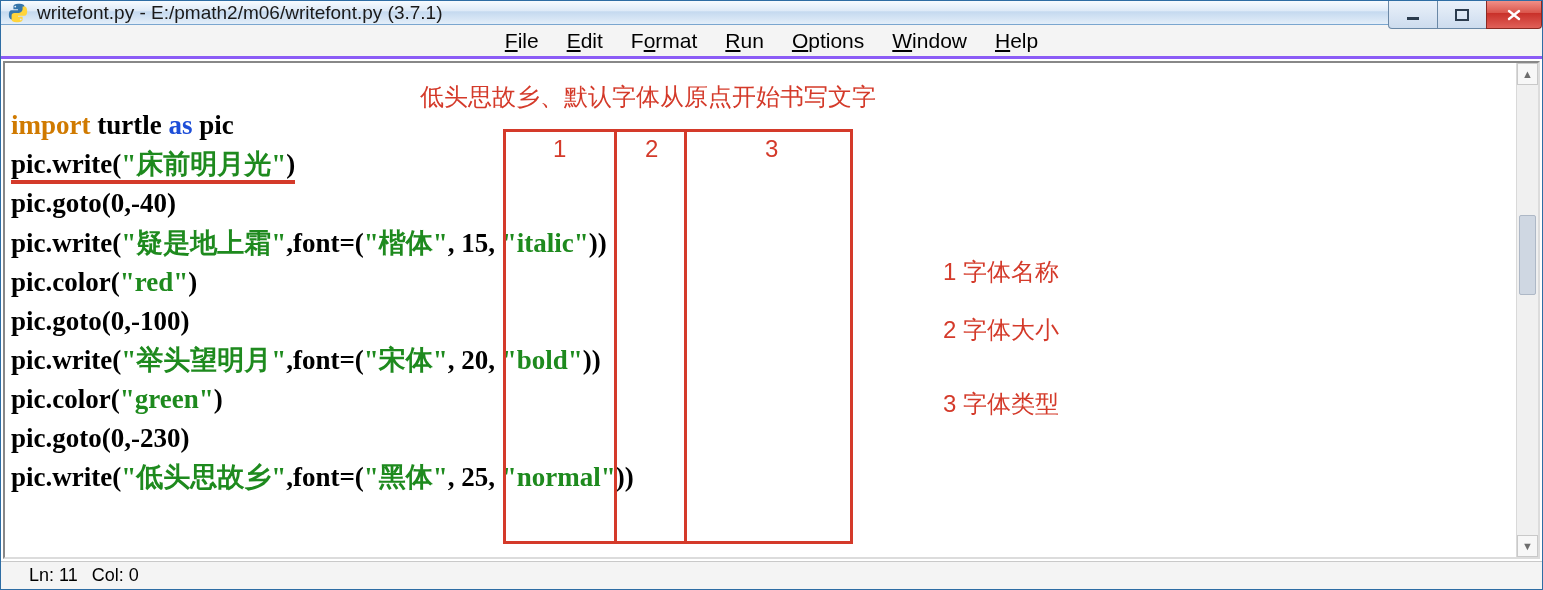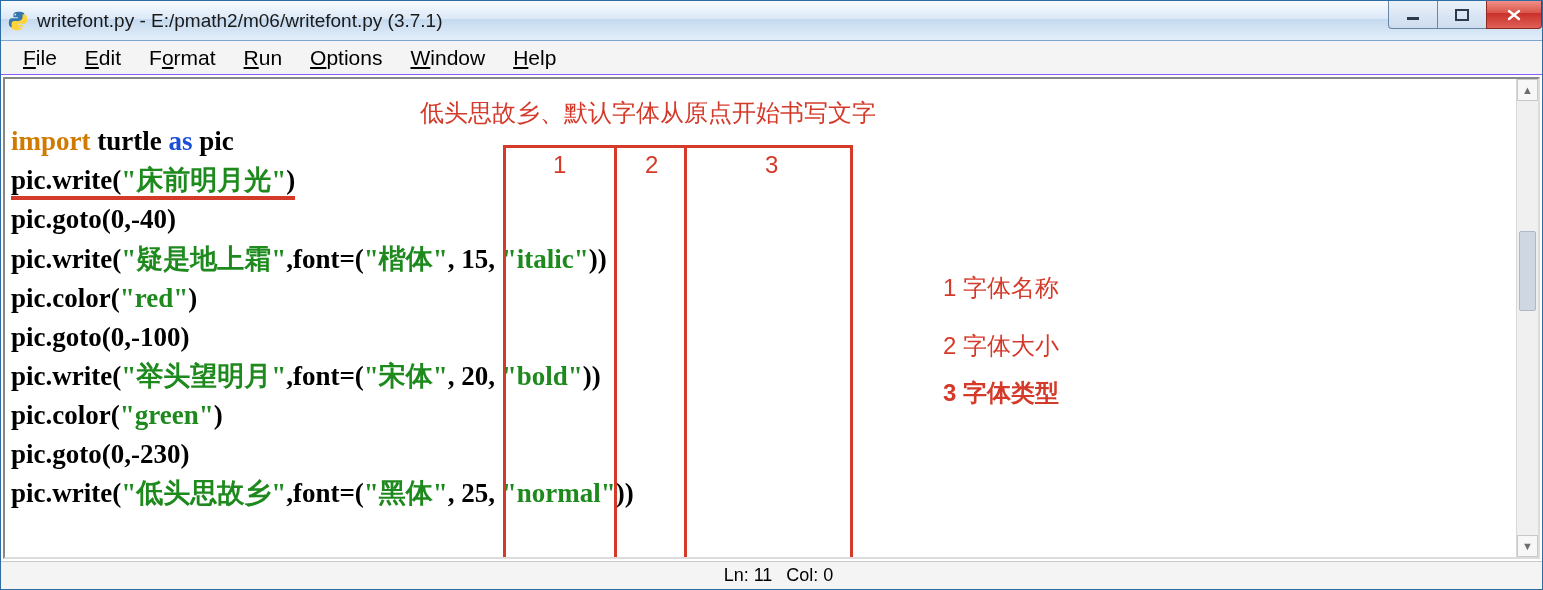--- a/index.html
+++ b/index.html
@@ -11,21 +11,21 @@
   }
 
   
   .window {
     width: 1543px; height: 590px;
     border: 1px solid #2e6da4;
     background: #fff;
     display: flex; flex-direction: column;
   }
   .titlebar {
-    height: 40px;
+    height: 24px;
     background: linear-gradient(to bottom, #f7fbff 0%, #dce9f7 45%, #c4d9ef 46%, #e3eef9 100%);
     display: flex; align-items: center;
     padding: 0 6px;
     border-bottom: 1px solid #7aa6cf;
     position: relative;
   }
   .titlebar .app-icon {
     width: 22px; height: 22px; margin-right: 8px;
     display: inline-flex; align-items: center; justify-content: center;
   }
@@ -51,24 +51,25 @@
     background: linear-gradient(to bottom,#f08f87,#d9544a 45%,#c9312a 46%,#e06058);
     border-color:#8a2a23; color:#fff;
     border-bottom-right-radius: 4px;
   }
   .win-btn svg { width: 18px; height: 14px; }
 
   
   .menubar {
     height: 34px;
     background: #f4f4f4;
-    border-bottom: 1px solid #8b5cf6;
+    border-bottom: 3px solid #8b5cf6;
     display: flex; align-items: center;
     padding: 0 8px;
     font-size: 21px;
+    justify-content: center;
   }
   .menu-item {
     padding: 0 14px;
     color: #000;
     cursor: default;
   }
   .menu-item .ul { text-decoration: underline; }
 
   
   .editor-wrap {
@@ -108,21 +109,21 @@
   .anno-title { font-size: 24px; top: 18px; left: 415px; }
   .col-box {
     border: 3px solid #d43a2a;
   }
   .col1 { top: 66px; left: 498px; width: 114px; height: 415px; }
   .col2 { top: 66px; left: 612px; width: 70px;  height: 415px; border-left:none; }
   .col3 { top: 66px; left: 682px; width: 166px; height: 415px; border-left:none; }
   .col-label { position: absolute; font-size: 24px; color:#d43a2a; top: 72px; }
   .cl1 { left: 548px; } .cl2 { left: 640px; } .cl3 { left: 760px; }
   .legend { position: absolute; font-size: 24px; color:#d43a2a; left: 938px; margin-top: 43px; }
-  .lg1 { top: 150px; } .lg2 { top: 208px; } .lg3 { top: 255px; font-weight: bold; }
+  .lg1 { top: 150px; } .lg2 { top: 208px; } .lg3 { top: 282px; }
 
   
   .vscroll {
     position: absolute; right: 0; top: 0; bottom: 0;
     width: 22px;
     background: #f0f0f0;
     border-left: 1px solid #d9d9d9;
     display: flex; flex-direction: column;
   }
   .sb-btn {
@@ -137,21 +138,21 @@
     top: 130px; height: 80px;
     background: #cfd7e2; border:1px solid #aeb8c6;
     border-radius: 2px;
   }
 
   
   .statusbar {
     height: 28px;
     background: #f4f4f4;
     border-top: 1px solid #c9c9c9;
-    display: flex; align-items: center; justify-content: center;
+    display: flex; align-items: center; justify-content: flex-start;
     padding: 0 14px;
     font-size: 18px;
   }
   .statusbar span { margin-left: 14px; }
 </style>
 </head>
 <body>
 
 <div class="window">
 

